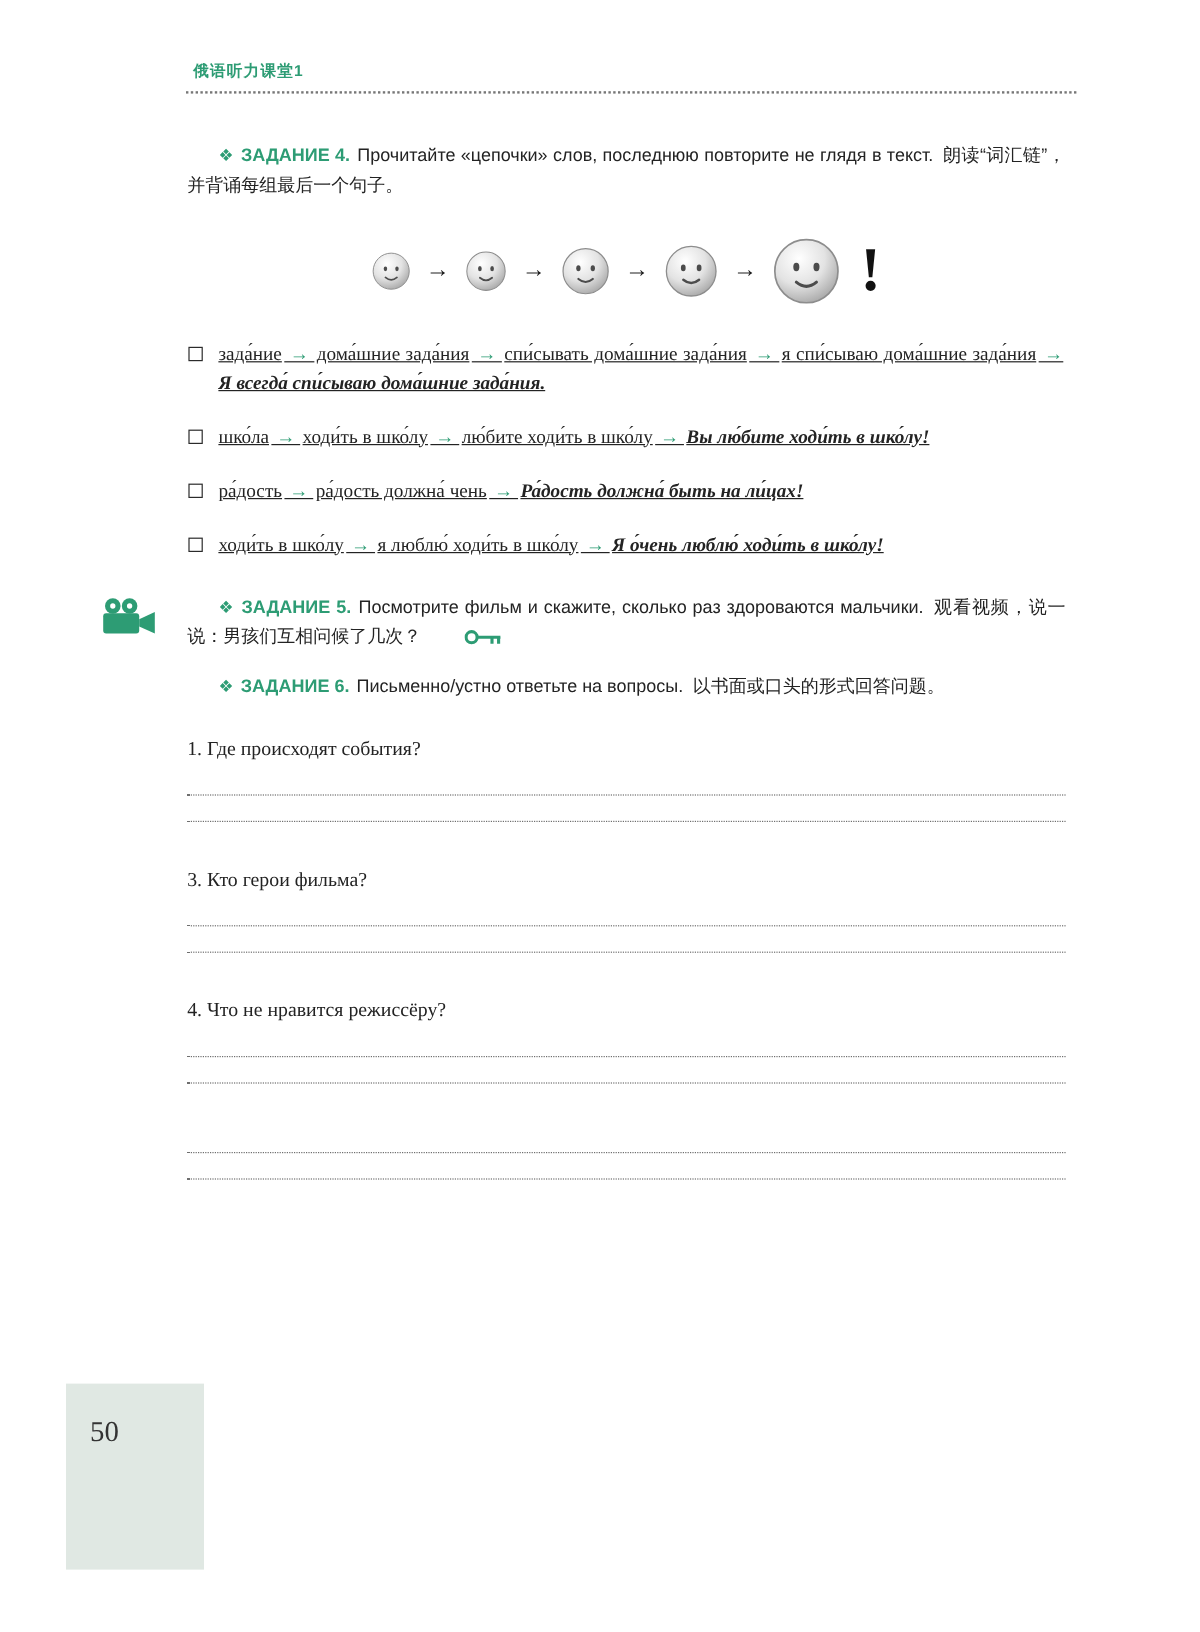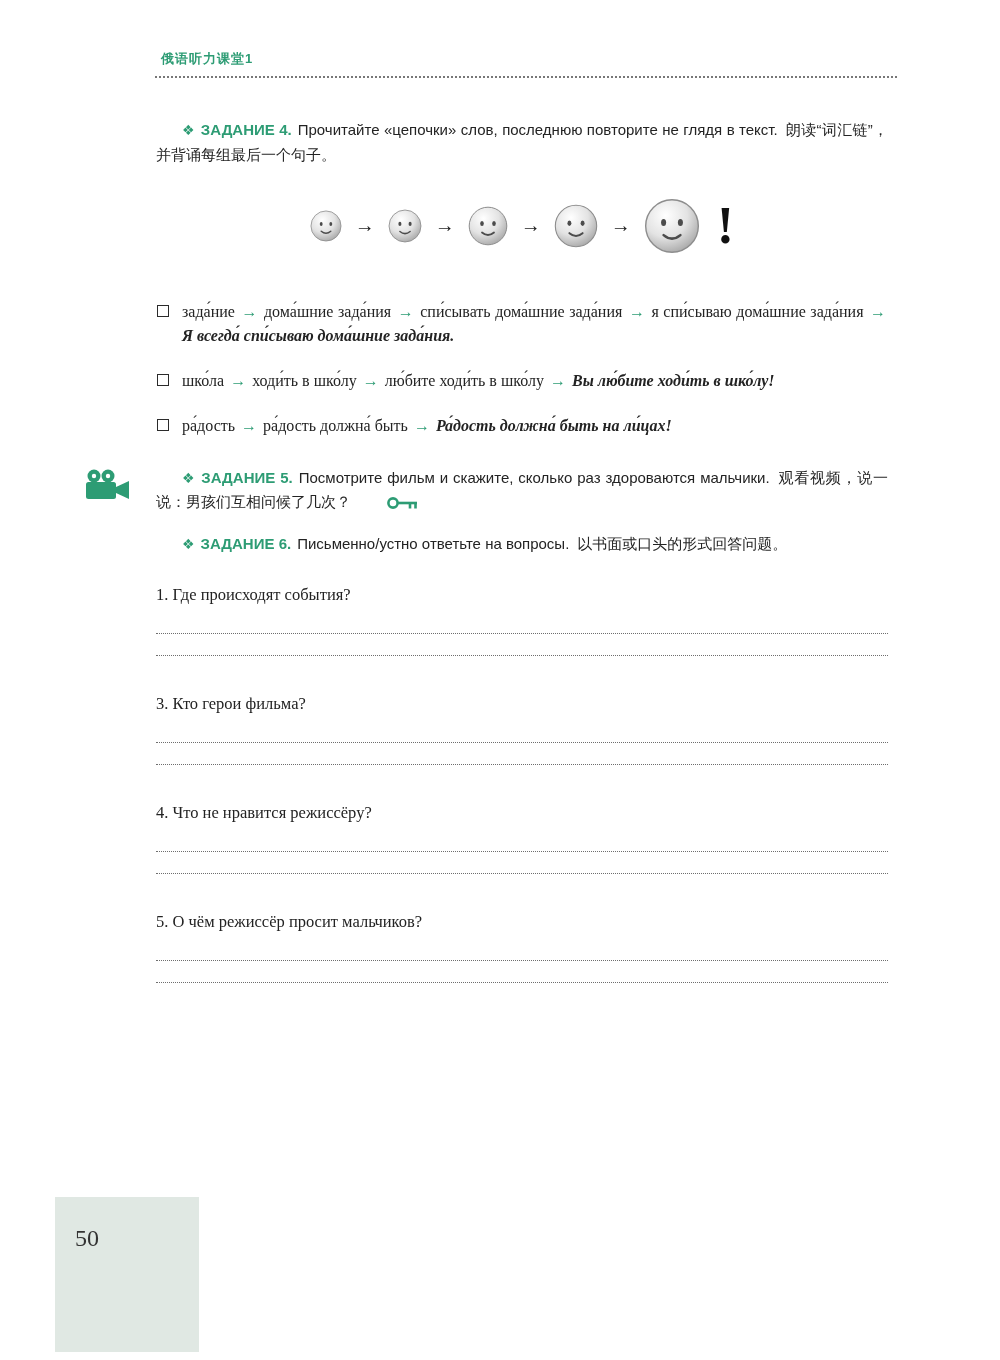--- a/index.html
+++ b/index.html
@@ -25,21 +25,21 @@
   .task-label { color:var(--accent,#2d9c74); font-weight:bold; margin-right:6px; }
   .task-zh { margin-left:8px; }
 
   
   .smiley-row { margin-top:26px; display:flex; align-items:center; justify-content:center; gap:13px; height:64px; }
   .smiley-row svg { display:block; }
   .sm-arrow { font-size:20px; font-weight:bold; color:#1a1a1a; }
   .excl { font-family:"Liberation Serif", serif; font-size:52px; font-weight:bold; color:#111; line-height:56px; margin-left:4px; }
 
   
-  .chain-list { margin-top:42px; font-family:"Liberation Serif", serif; font-size:16px; }
+  .chain-list { margin-top:26px; font-family:"Liberation Serif", serif; font-size:16px;text-decoration:underline; }
   .chain-item { position:relative; padding-left:26px; margin-bottom:21px; line-height:1.5; text-align:justify; }
   .chain-box {
     position:absolute; left:1px; top:5px; width:10px; height:10px;
     border:1.6px solid #2b2b2b; background:#fff;
   }
   .chain-arrow { color:var(--accent,#2d9c74); font-weight:bold; padding:0 2px; }
   .chain-final { font-weight:bold; font-style:italic; }
 
   
   .task5 { position:relative; margin-top:28px; }
@@ -48,23 +48,22 @@
   .task6 { margin-top:13px; }
 
   
   .question-list { margin-top:26px; font-family:"Liberation Serif", serif; font-size:16.5px; }
   .q-block { margin-bottom:36px; }
   .q-text { margin:0 0 6px 0; line-height:1.4; }
   .answer-line { height:21px; border-bottom:1.5px dotted #6e6e6e; }
 
   
   .footer-band {
-    position:absolute; left:55px; top:1197px; width:115px; height:155px;
+    position:absolute; left:55px; top:1153px; width:115px; height:155px;
     background:var(--band,#e0e8e3);
-    padding-left:29px;
   }
   .page-num {
     position:absolute; left:20px; top:28px;
     font-family:"Liberation Serif", serif; font-size:24px; color:#333;
   }
   .hidden-defs { position:absolute; width:0; height:0; }
 </style>
 </head>
 <body>
 
@@ -123,21 +122,22 @@
   <ellipse cx="14" cy="17.5" rx="1.8" ry="2.5" fill="#4c4c4c"></ellipse>
   <ellipse cx="26" cy="17.5" rx="1.8" ry="2.5" fill="#4c4c4c"></ellipse>
   <path d="M14 26.5 Q20 31.5 26 26.5" stroke="#4c4c4c" stroke-width="1.8" fill="none" stroke-linecap="round"></path>
 </svg>
         <span class="excl">!</span>
       </div>
 
     <div class="chain-list">
         <div class="chain-item"><span class="chain-box"></span><span>зада́ние</span><span class="chain-arrow"> → </span><span>дома́шние зада́ния</span><span class="chain-arrow"> → </span><span>спи́сывать дома́шние зада́ния</span><span class="chain-arrow"> → </span><span>я спи́сываю дома́шние зада́ния</span><span class="chain-arrow"> → </span><span class="chain-final">Я всегда́ спи́сываю дома́шние зада́ния.</span></div>
         <div class="chain-item"><span class="chain-box"></span><span>шко́ла</span><span class="chain-arrow"> → </span><span>ходи́ть в шко́лу</span><span class="chain-arrow"> → </span><span>лю́бите ходи́ть в шко́лу</span><span class="chain-arrow"> → </span><span class="chain-final">Вы лю́бите ходи́ть в шко́лу!</span></div>
-        <div class="chain-item"><span class="chain-box"></span><span>ра́дость</span><span class="chain-arrow"> → </span><span>ра́дость должна́ быть</span><span class="chain-arrow"> → </span><span class="chain-final">Ра́дость должна́ быть на ли́цах!</span></div>
+        <div class="chain-item"><span class="chain-box"></span><span>ра́дость</span><span class="chain-arrow"> → </span><span>ра́дость должна́ чень</span><span class="chain-arrow"> → </span><span class="chain-final">Ра́дость должна́ быть на ли́цах!</span></div>
+        <div class="chain-item"><span class="chain-box"></span><span>ходи́ть в шко́лу</span><span class="chain-arrow"> → </span><span>я люблю́ ходи́ть в шко́лу</span><span class="chain-arrow"> → </span><span class="chain-final">Я о́чень люблю́ ходи́ть в шко́лу!</span></div>
       </div>
 
     <section class="task5">
       <span class="camera-icon">
         <svg width="50" height="36" viewBox="0 0 50 36">
           <circle cx="12" cy="8" r="6.5" fill="#2d9c74"></circle>
           <circle cx="26" cy="8" r="6.5" fill="#2d9c74"></circle>
           <circle cx="12" cy="8" r="2.2" fill="#ffffff"></circle>
           <circle cx="26" cy="8" r="2.2" fill="#ffffff"></circle>
           <rect x="4" y="14" width="30" height="17" rx="2.5" fill="#2d9c74"></rect>
@@ -166,21 +166,20 @@
           <p class="q-text">3. Кто герои фильма?</p>
           <div class="answer-line"></div>
           <div class="answer-line"></div>
         </div>
         <div class="q-block">
           <p class="q-text">4. Что не нравится режиссёру?</p>
           <div class="answer-line"></div>
           <div class="answer-line"></div>
         </div>
         <div class="q-block">
-          <p class="q-text">5. О чём режиссёр просит мальчиков?</p>
           <div class="answer-line"></div>
           <div class="answer-line"></div>
         </div>
       </div>
 
   </div>
 
   <div class="footer-band">
     <span class="page-num">50</span>
   </div>

